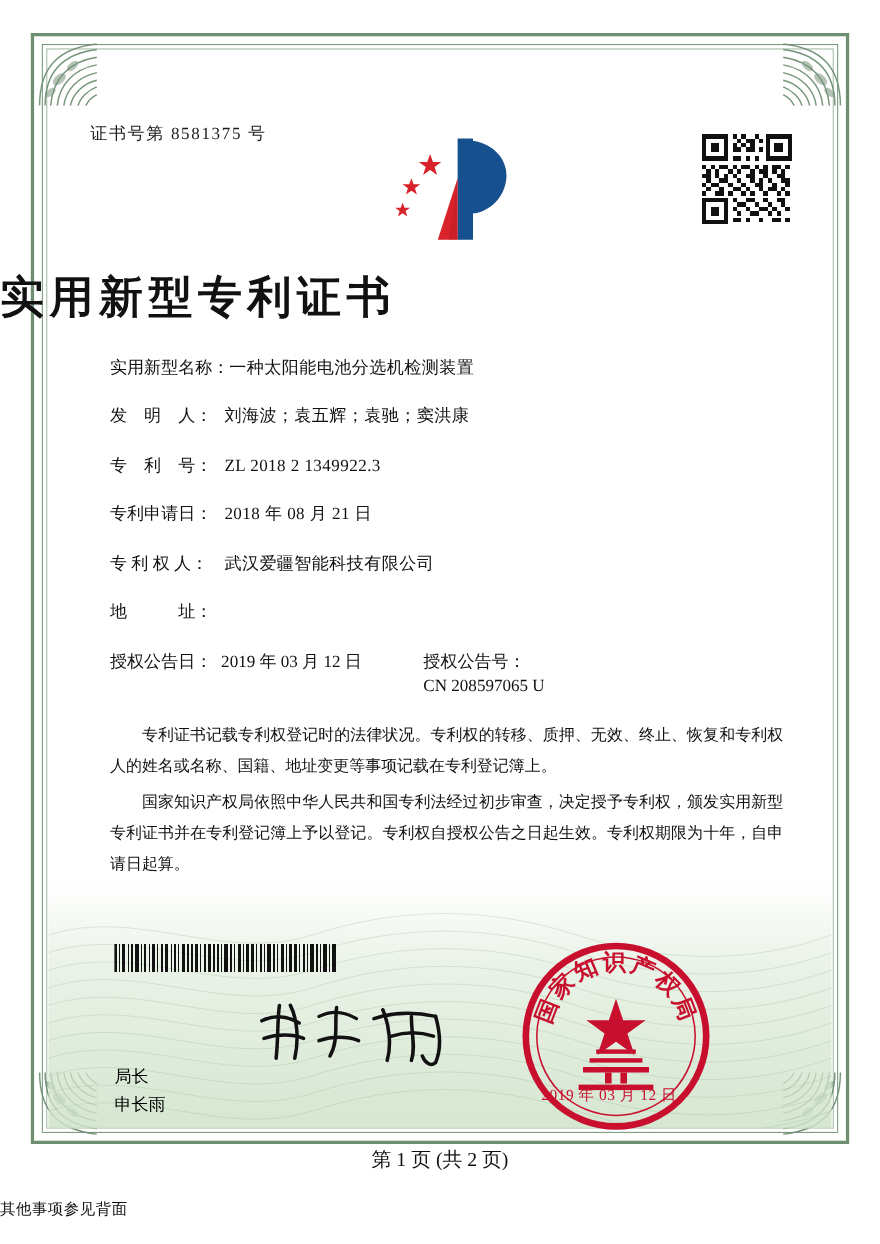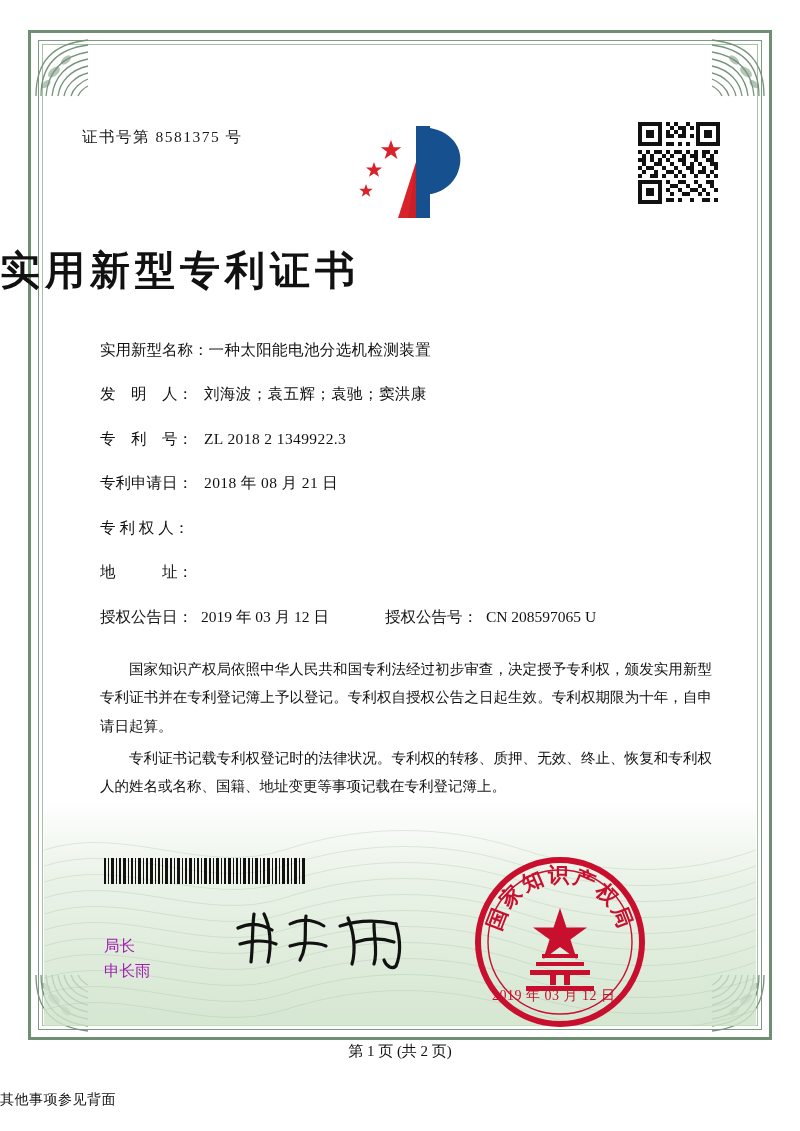--- a/index.html
+++ b/index.html
@@ -73,21 +73,21 @@
     width: 712px;
     height: 206px;
     opacity: .55;
   }
   .wave svg { display:block; width:100%; height:100%; }
 
   
   .cert-no {
     position: absolute;
     left: 82px;
-    top: 127px;
+    top: 111px;
     font-size: 15.5px;
     letter-spacing: 1.5px;
     color: #1a1a1a;
     font-family: "Liberation Serif", serif;
   }
   .logo {
     position: absolute;
     left: 330px;
     top: 118px;
     width: 140px;
@@ -113,21 +113,21 @@
     font-weight: bold;
     letter-spacing: 5px;
     color: #111;
     font-family: "DejaVu Serif", "Liberation Serif", serif;
   }
 
   
   .fields {
     position: absolute;
     left: 100px;
-    top: 339px;
+    top: 324px;
     width: 620px;
     font-size: 15.5px;
     color: #111;
     font-family: "Liberation Serif", "DejaVu Serif", serif;
   }
   .frow {
     display: flex;
     align-items: flex-start;
     margin-bottom: 22px;
     line-height: 1.45;
@@ -140,21 +140,21 @@
   .fvalue {
     flex: 1 1 auto;
     letter-spacing: .4px;
   }
   .frow.addr .fvalue { line-height: 1.6; }
   .frow.two { margin-bottom: 28px; }
   .frow.two .half {
     display: flex;
     align-items: flex-start;
   }
-  .frow.two .half.second { margin-left: 56px; }
+  .frow.two .half.second { margin-left: 56px; flex-direction: column; }
   .frow.two .flabel2 {
     flex: 0 0 auto;
     white-space: pre;
     margin-right: 8px;
   }
 
   
   .paras {
     position: absolute;
     left: 100px;
@@ -178,24 +178,24 @@
     top: 858px;
     width: 202px;
     height: 26px;
   }
   .barcode svg { display:block; width:100%; height:100%; }
 
   
   .sig-label {
     position: absolute;
     left: 104px;
-    top: 934px;
+    top: 968px;
     font-size: 15.5px;
     line-height: 1.6;
-    color: #a21caf;
+    color: #000000;
   }
   .sig-script {
     position: absolute;
     left: 228px;
     top: 906px;
     width: 210px;
     height: 66px;
   }
   .sig-script svg { display:block; width:100%; height:100%; }
 
@@ -218,21 +218,21 @@
     font-family: "Liberation Serif", serif;
   }
 
   
   .page-num {
     position: absolute;
     left: 0;
     top: 1042px;
     width: 800px;
     text-align: center;
-    font-size: 15px;
+    font-size: 18px;
     color: #111;
   }
   .footnote {
     position: absolute;
     left: 0;
     top: 1091px;
     width: 800px;
     text-align: left;
     font-size: 14px;
     color: #111;
@@ -481,39 +481,40 @@
     <div class="frow">
       <div class="flabel">专　利　号：</div>
       <div class="fvalue">ZL 2018 2 1349922.3</div>
     </div>
     <div class="frow">
       <div class="flabel">专利申请日：</div>
       <div class="fvalue">2018 年 08 月 21 日</div>
     </div>
     <div class="frow">
       <div class="flabel">专 利 权 人：</div>
+      <div class="fvalue">武汉爱疆智能科技有限公司</div>
     </div>
     <div class="frow addr">
       <div class="flabel">地　　　址：</div>
     </div>
     <div class="frow two">
       <div class="half">
         <div class="flabel2">授权公告日：</div>
         <div>2019 年 03 月 12 日</div>
       </div>
       <div class="half second">
         <div class="flabel2">授权公告号：</div>
         <div>CN 208597065 U</div>
       </div>
     </div>
   </div>
 
   <div class="paras">
+    <p>专利证书记载专利权登记时的法律状况。专利权的转移、质押、无效、终止、恢复和专利权人的姓名或名称、国籍、地址变更等事项记载在专利登记簿上。</p>
     <p>国家知识产权局依照中华人民共和国专利法经过初步审查，决定授予专利权，颁发实用新型专利证书并在专利登记簿上予以登记。专利权自授权公告之日起生效。专利权期限为十年，自申请日起算。</p>
-    <p>专利证书记载专利权登记时的法律状况。专利权的转移、质押、无效、终止、恢复和专利权人的姓名或名称、国籍、地址变更等事项记载在专利登记簿上。</p>
   </div>
 
   <div class="barcode">
     <svg viewBox="0 0 202 26" shape-rendering="crispEdges">
       <g fill="#111">
         <rect x="0" y="0" width="2" height="26"></rect>
           <rect x="4" y="0" width="1" height="26"></rect>
         <rect x="7" y="0" width="3" height="26"></rect>
           <rect x="12" y="0" width="1" height="26"></rect>
         <rect x="15" y="0" width="2" height="26"></rect>

